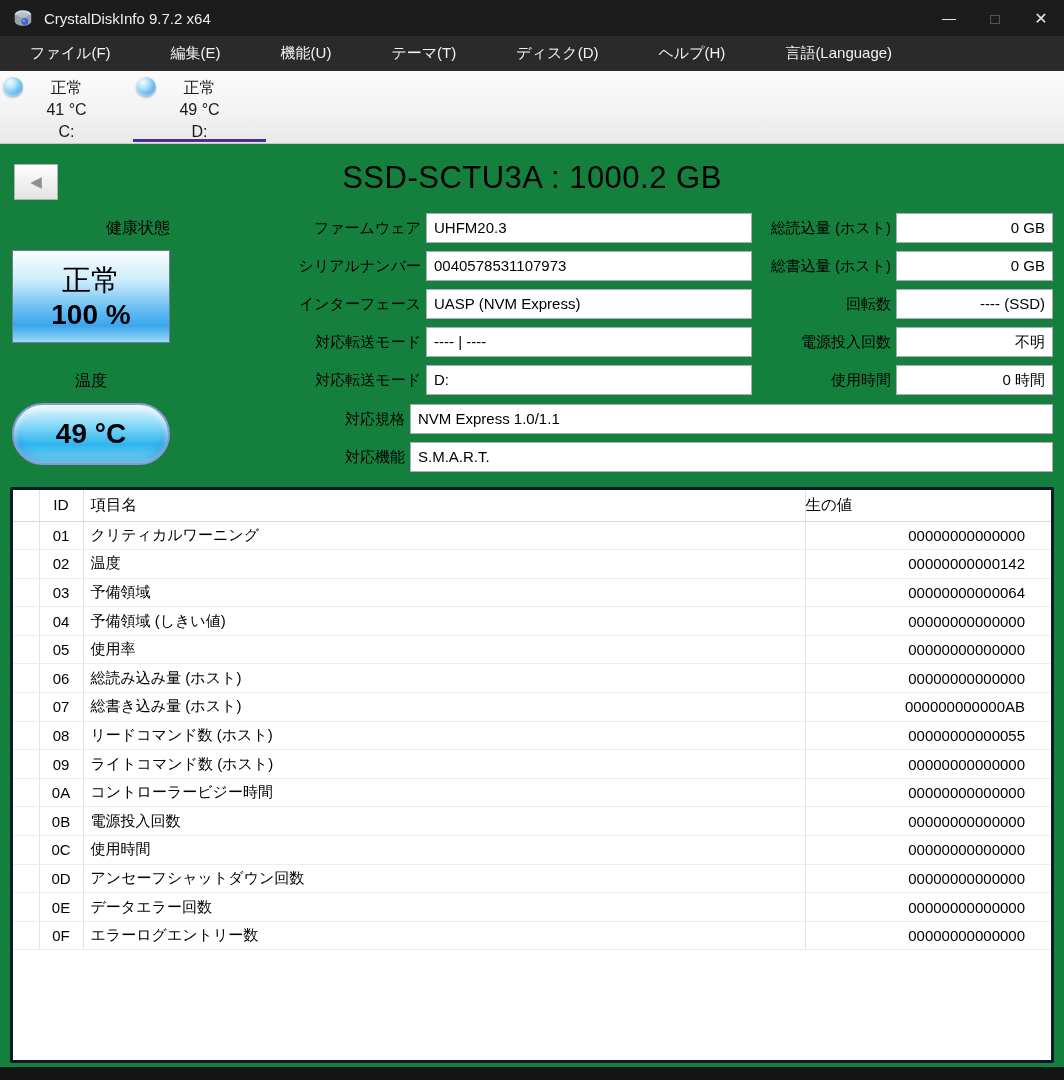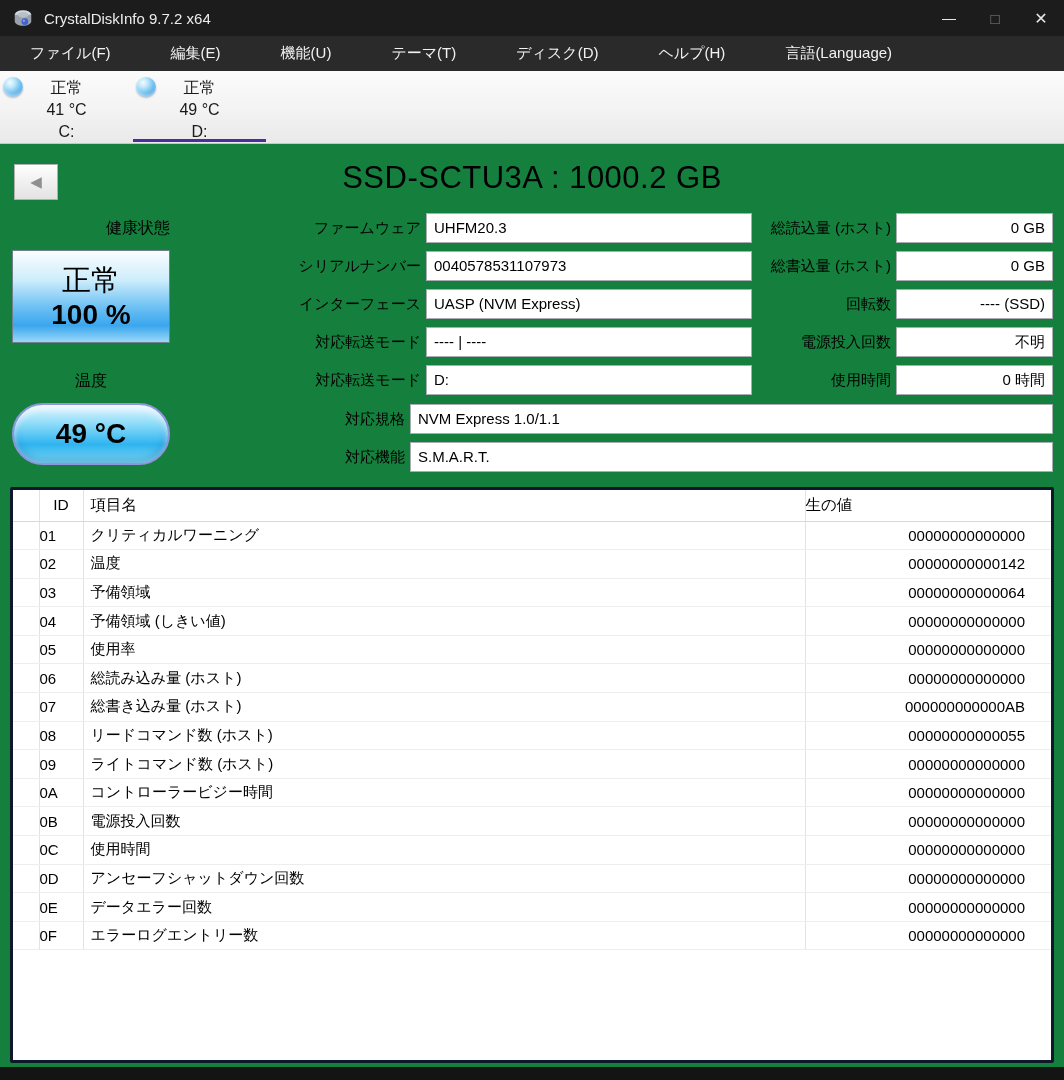--- a/index.html
+++ b/index.html
@@ -65,21 +65,21 @@
   
   .smart { position:absolute; left:10px; top:487px; width:1044px; height:576px; background:#fff; border:3px solid #0f172a; border-radius:2px; overflow:hidden; }
   .smart table { border-collapse:collapse; table-layout:fixed; width:100%; }
   .smart col.c1 { width:26px; } .smart col.c2 { width:44px; } .smart col.c3 { width:722px; } .smart col.c4 { width:250px; }
   .smart th { height:31px; font-weight:400; font-size:15.5px; color:#000; border-bottom:1px solid #d8d8d8; }
   .smart th.h-id { text-align:center; }
   .smart th.h-name { text-align:left; padding-left:7px; }
   .smart th.h-raw { text-align:left; padding-right:30px; }
   .smart td { height:28.6px; border-bottom:1px solid #ededed; font-size:15px; color:#000; }
   .smart .vline { border-left:1px solid #e3e3e3; }
-  .smart td.c-id { }
+  .smart td.c-id { text-align:center; }
   .smart td.c-name { padding-left:7px; }
   .smart td.c-raw { text-align:right; padding-right:30px; }
   .orb-sm { width:13px; height:13px; margin:0 auto; border-radius:50%;
             background:radial-gradient(circle at 35% 28%, #eef9ff 0%, #a8dcf6 30%, #5aaee8 60%, #3579c4 85%, #2a62a8 100%);
             box-shadow:0 1px 1px rgba(0,0,0,.25); }
 
   .bottom-strip { position:absolute; left:0; bottom:0; width:100%; height:13px; background:#141414; }
 </style>
 </head>
 <body>

